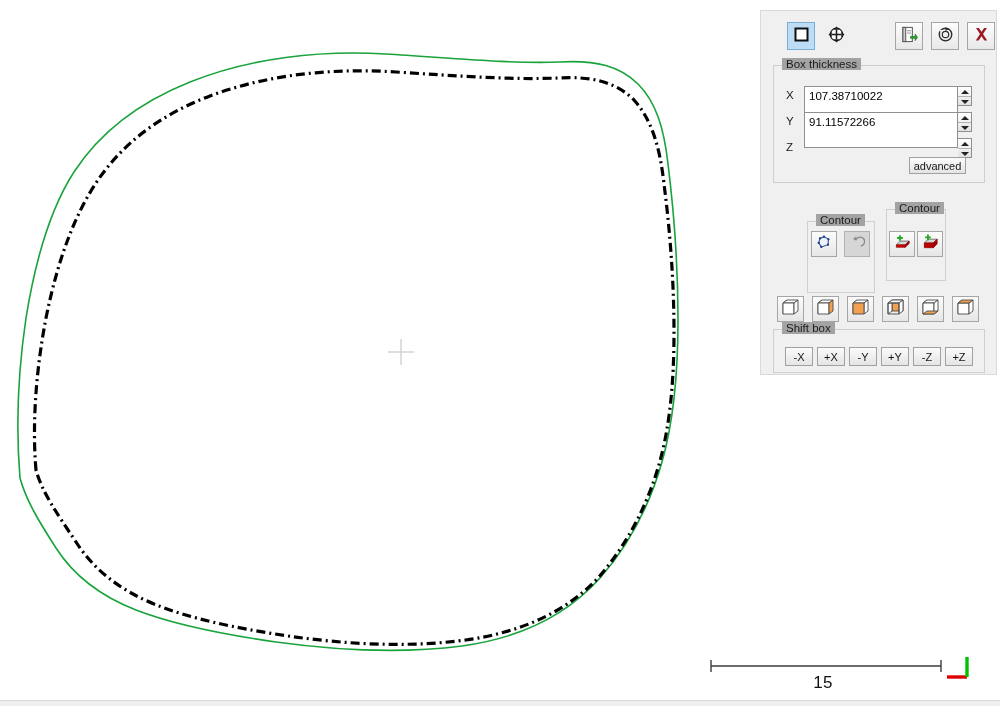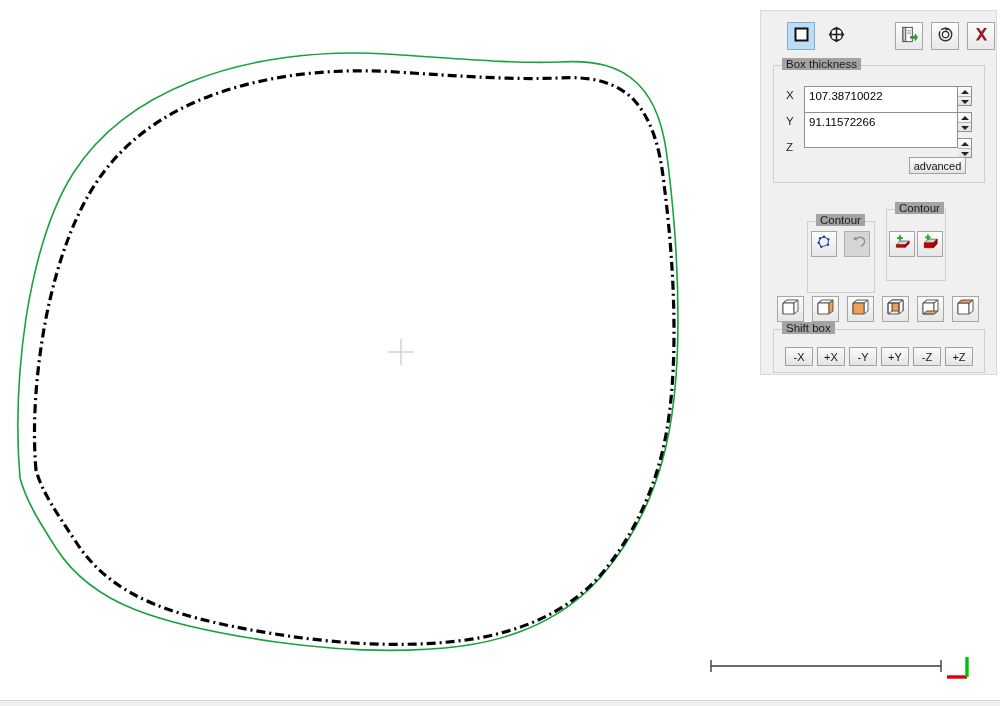--- a/index.html
+++ b/index.html
@@ -179,20 +179,21 @@
       </g>
     </svg>
   </div>
 
   <div id="scalebar">
     <svg width="250" height="22" viewBox="0 0 250 22">
       <line class="bar-line" x1="6" y1="11" x2="236" y2="11"></line>
       <line class="bar-line" x1="6" y1="5" x2="6" y2="17"></line>
       <line class="bar-line" x1="236" y1="5" x2="236" y2="17"></line>
     </svg>
+    <div class="bar-label">15</div>
   </div>
 
   <div id="axis-indicator">
     <svg width="40" height="30" viewBox="0 0 40 30">
       <line x1="2" y1="22" x2="22" y2="22" stroke="#e00000" stroke-width="3.4"></line>
       <line x1="22" y1="22" x2="22" y2="2" stroke="#00c000" stroke-width="3.4"></line>
     </svg>
   </div>
 
   <div id="status-strip"></div>

